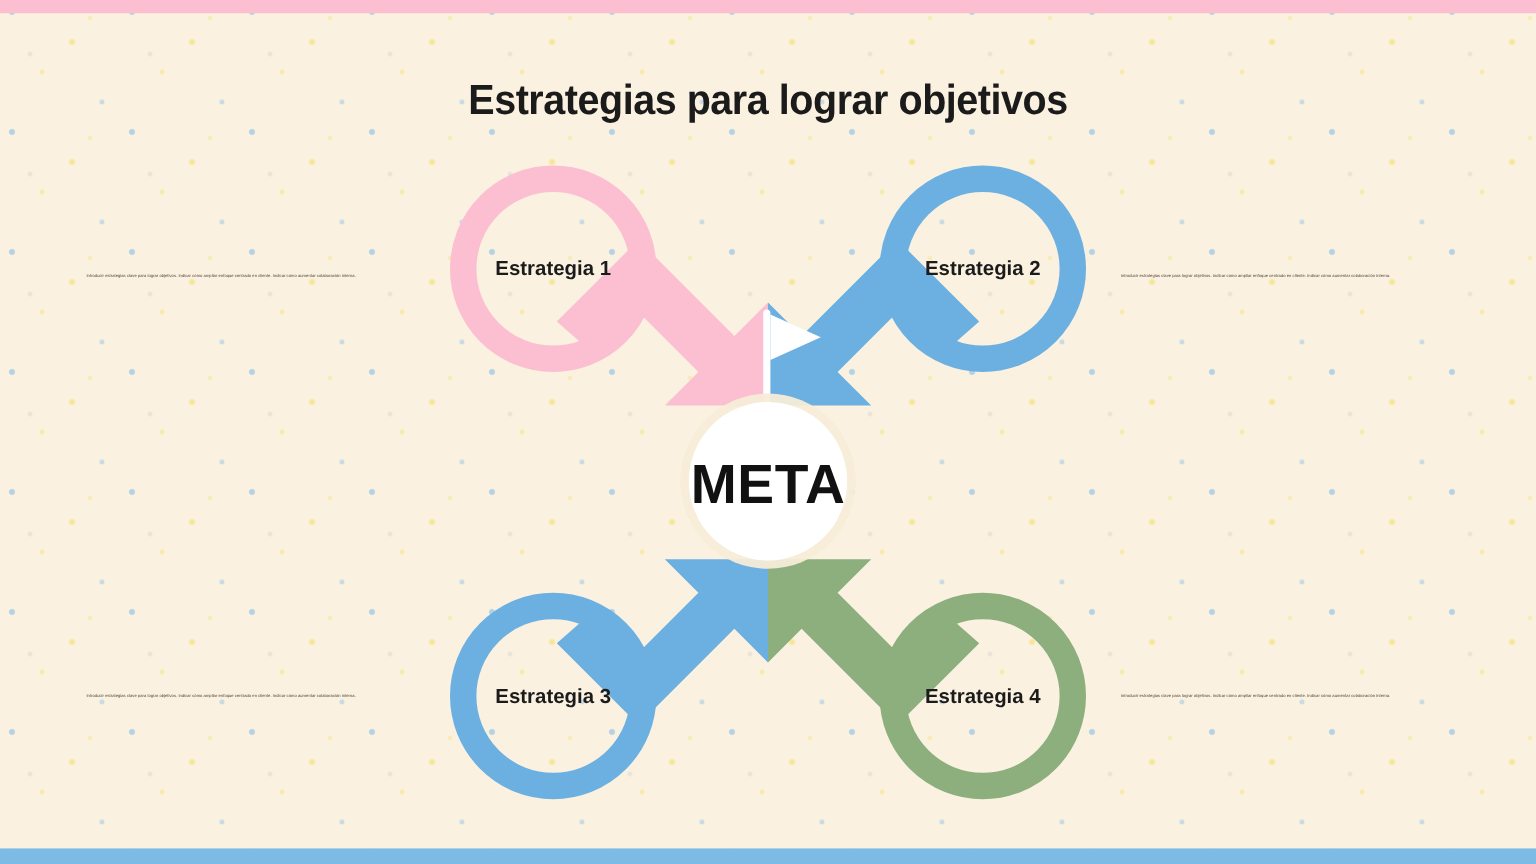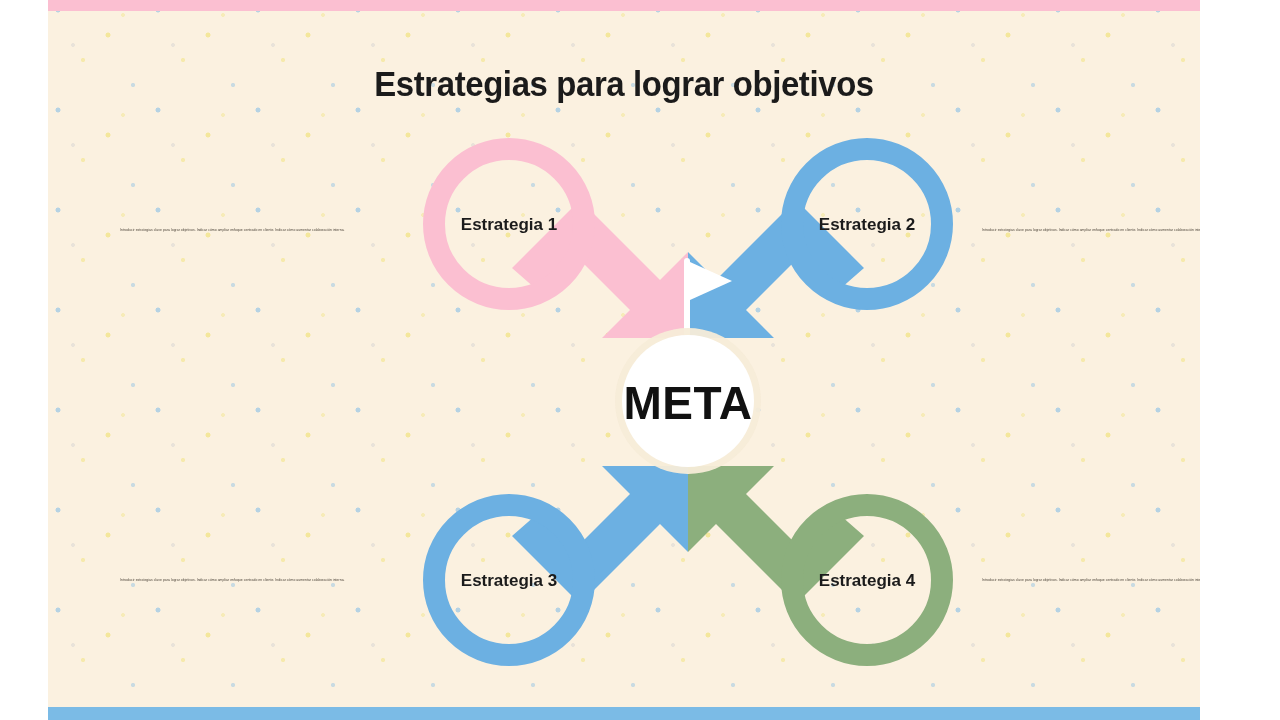--- a/index.html
+++ b/index.html
@@ -5,25 +5,24 @@
   html, body {
     margin: 0;
     padding: 0;
     background: #ffffff;
   }
   body {
     font-family: "Liberation Sans", sans-serif;
   }
   #slide {
     position: relative;
-    width: 1152px;
+    width: 1280px;
     height: 720px;
     overflow: hidden;
     background: #fbf1e0;
-    margin-left: 48px;
   }
   
   #dot-layer {
     position: absolute;
     inset: 0;
     background-color: #fbf1e0;
     background-image:
       radial-gradient(circle at 10px 10px, rgba(125,185,230,0.55) 2.2px, rgba(125,185,230,0) 2.8px),
       radial-gradient(circle at 60px 35px, rgba(240,225,110,0.60) 2.2px, rgba(240,225,110,0) 2.8px),
       radial-gradient(circle at 35px 60px, rgba(240,225,110,0.45) 1.8px, rgba(240,225,110,0) 2.4px),

